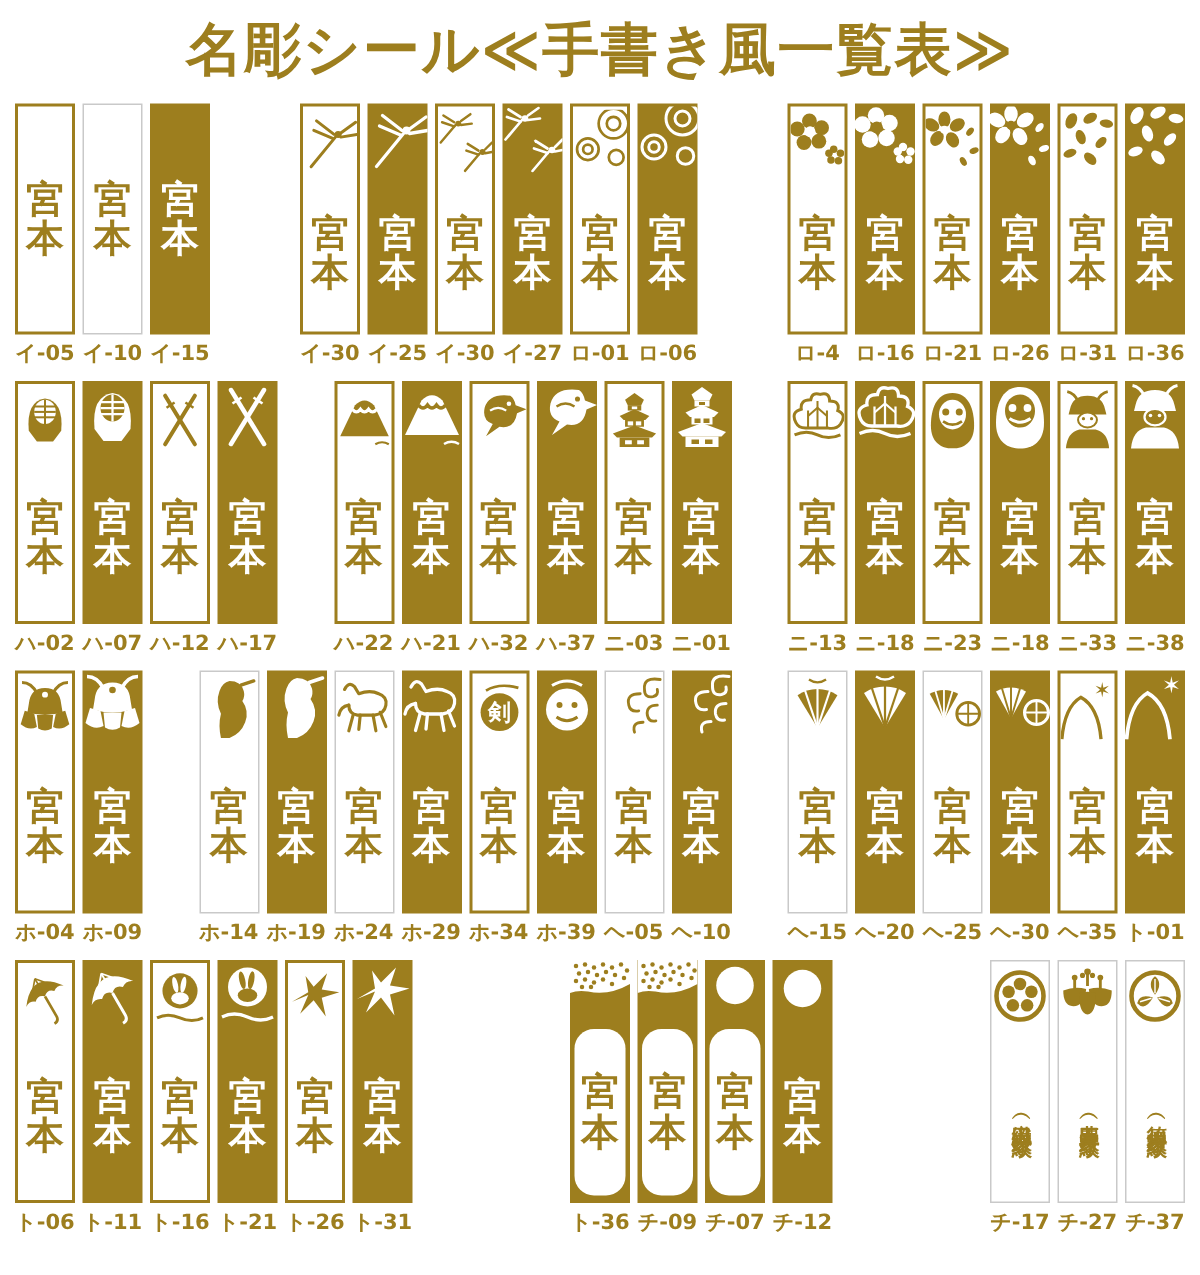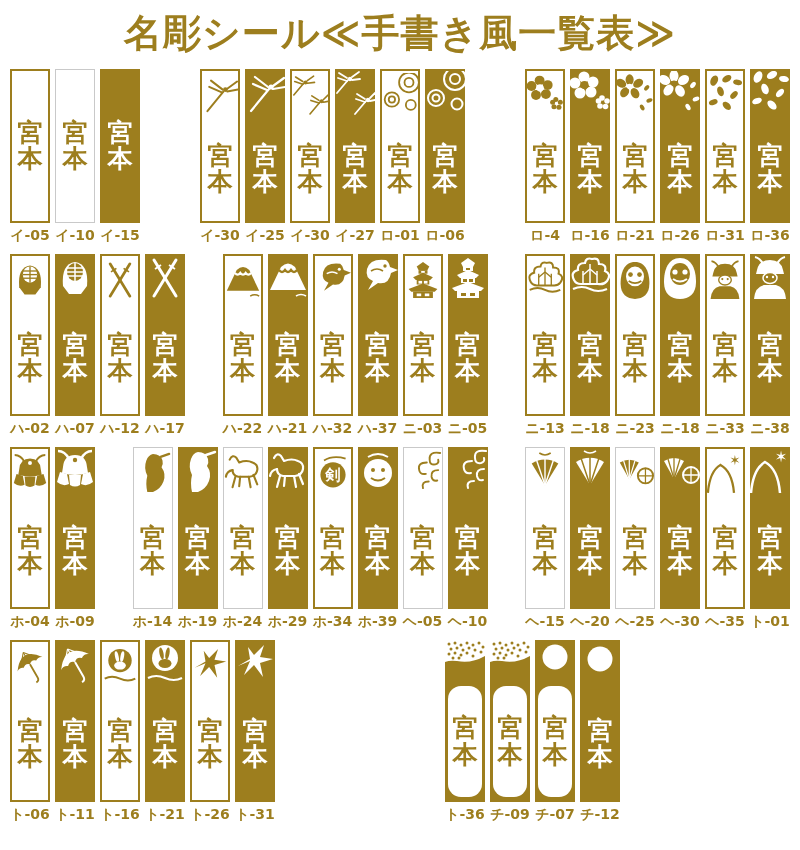--- a/index.html
+++ b/index.html
@@ -613,21 +613,21 @@
         </div>
         <div class="unit">
           <div class="card filled">
             <svg class="ic">
               <use href="#i-castle"></use>
             </svg>
             <div class="tx">
               <div class="nm">宮本</div>
             </div>
           </div>
-          <div class="lbl">ニ-05</div>
+          <div class="lbl">ニ-01</div>
         </div>
       </div>
       <div class="group">
         <div class="unit">
           <div class="card outline">
             <svg class="ic">
               <use href="#i-pine"></use>
             </svg>
             <div class="tx">
               <div class="nm">宮本</div>
@@ -985,15 +985,48 @@
               <use href="#i-sun"></use>
             </svg>
             <div class="tx">
               <div class="nm">宮本</div>
             </div>
           </div>
           <div class="lbl">チ-12</div>
         </div>
       </div>
       <div class="group">
+        <div class="unit">
+          <div class="card plain">
+            <svg class="ic">
+              <use href="#i-oda"></use>
+            </svg>
+            <div class="tx">
+              <div class="vert">（織田家家紋）</div>
+            </div>
+          </div>
+          <div class="lbl">チ-17</div>
+        </div>
+        <div class="unit">
+          <div class="card plain">
+            <svg class="ic">
+              <use href="#i-toyo"></use>
+            </svg>
+            <div class="tx">
+              <div class="vert">（豊臣家家紋）</div>
+            </div>
+          </div>
+          <div class="lbl">チ-27</div>
+        </div>
+        <div class="unit">
+          <div class="card plain">
+            <svg class="ic">
+              <use href="#i-toku"></use>
+            </svg>
+            <div class="tx">
+              <div class="vert">（徳川家家紋）</div>
+            </div>
+          </div>
+          <div class="lbl">チ-37</div>
+        </div>
       </div>
     </div>
   </main>
 
 </body></html>

